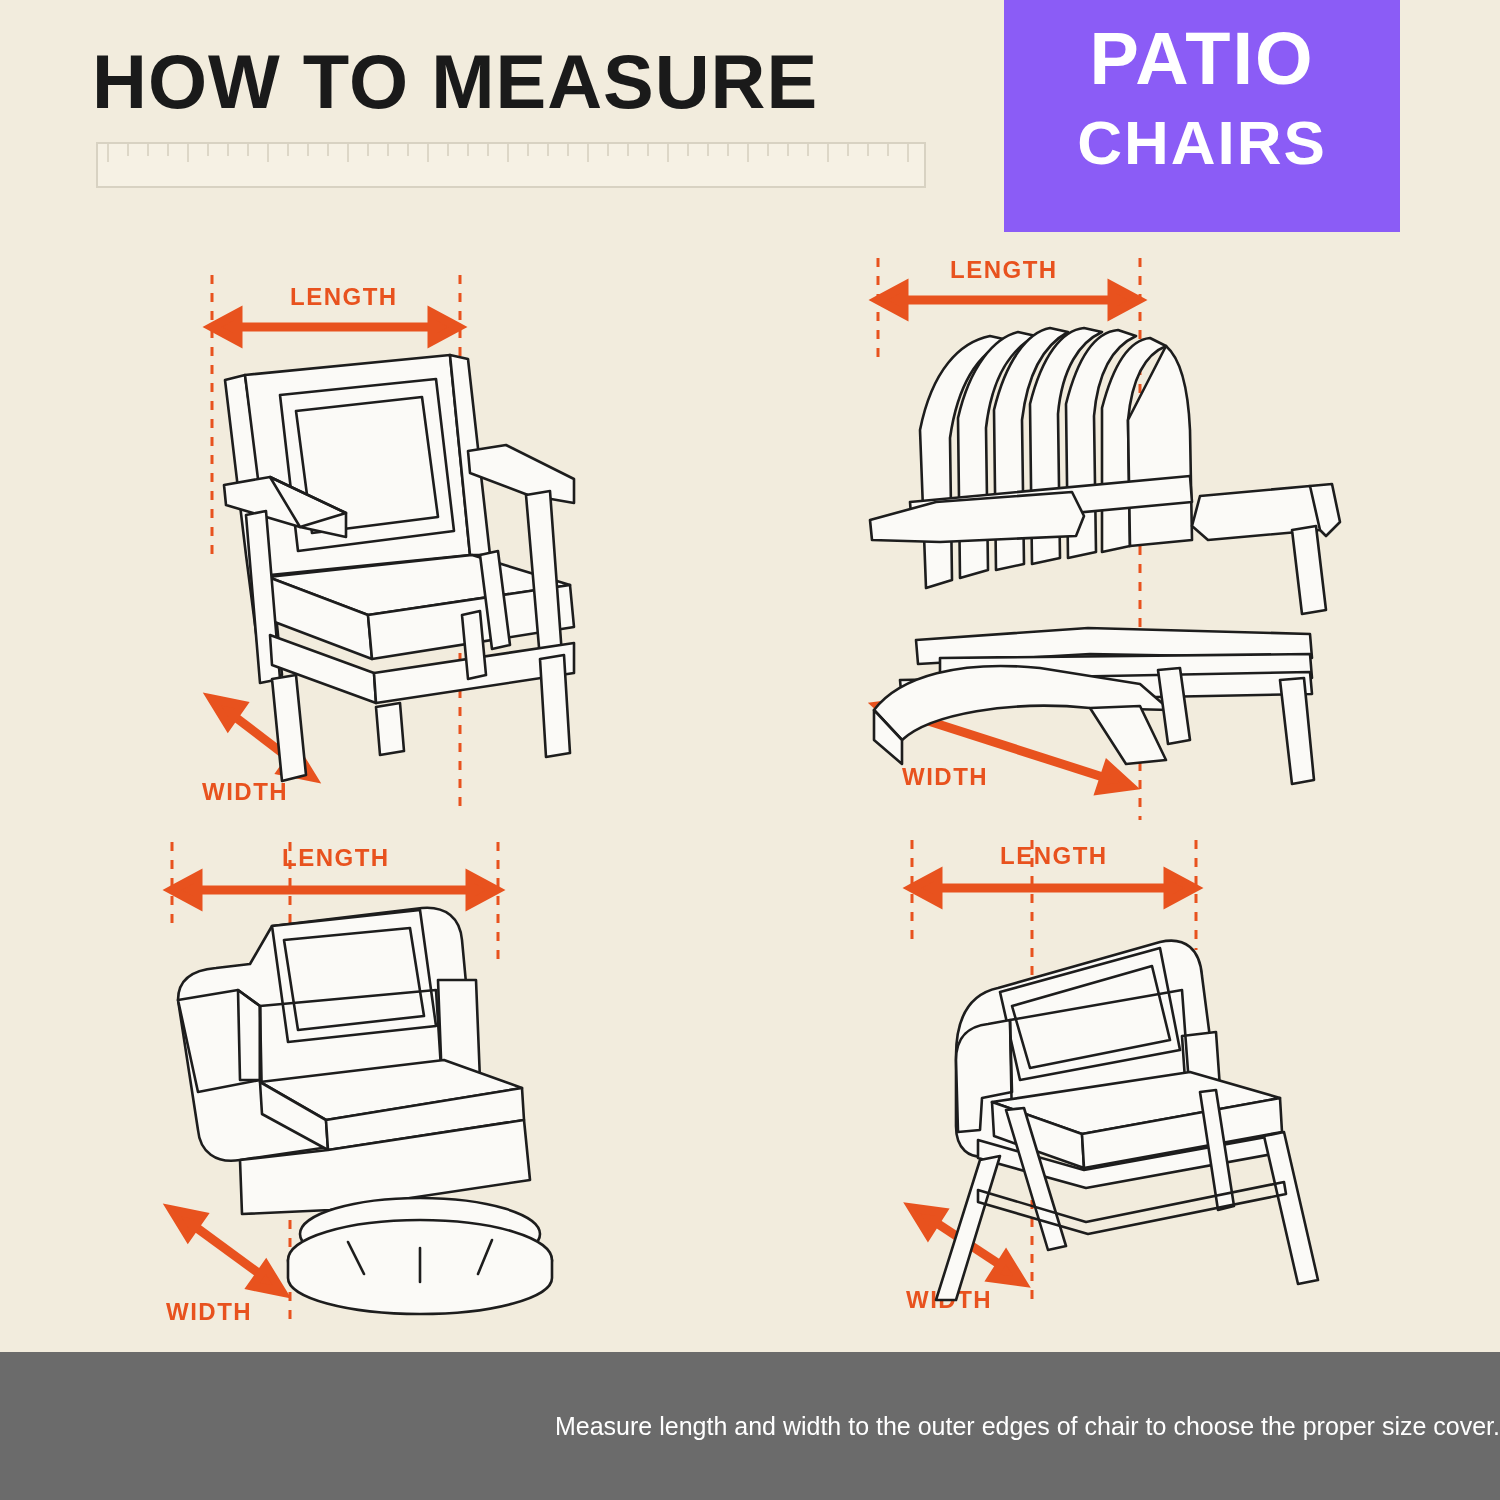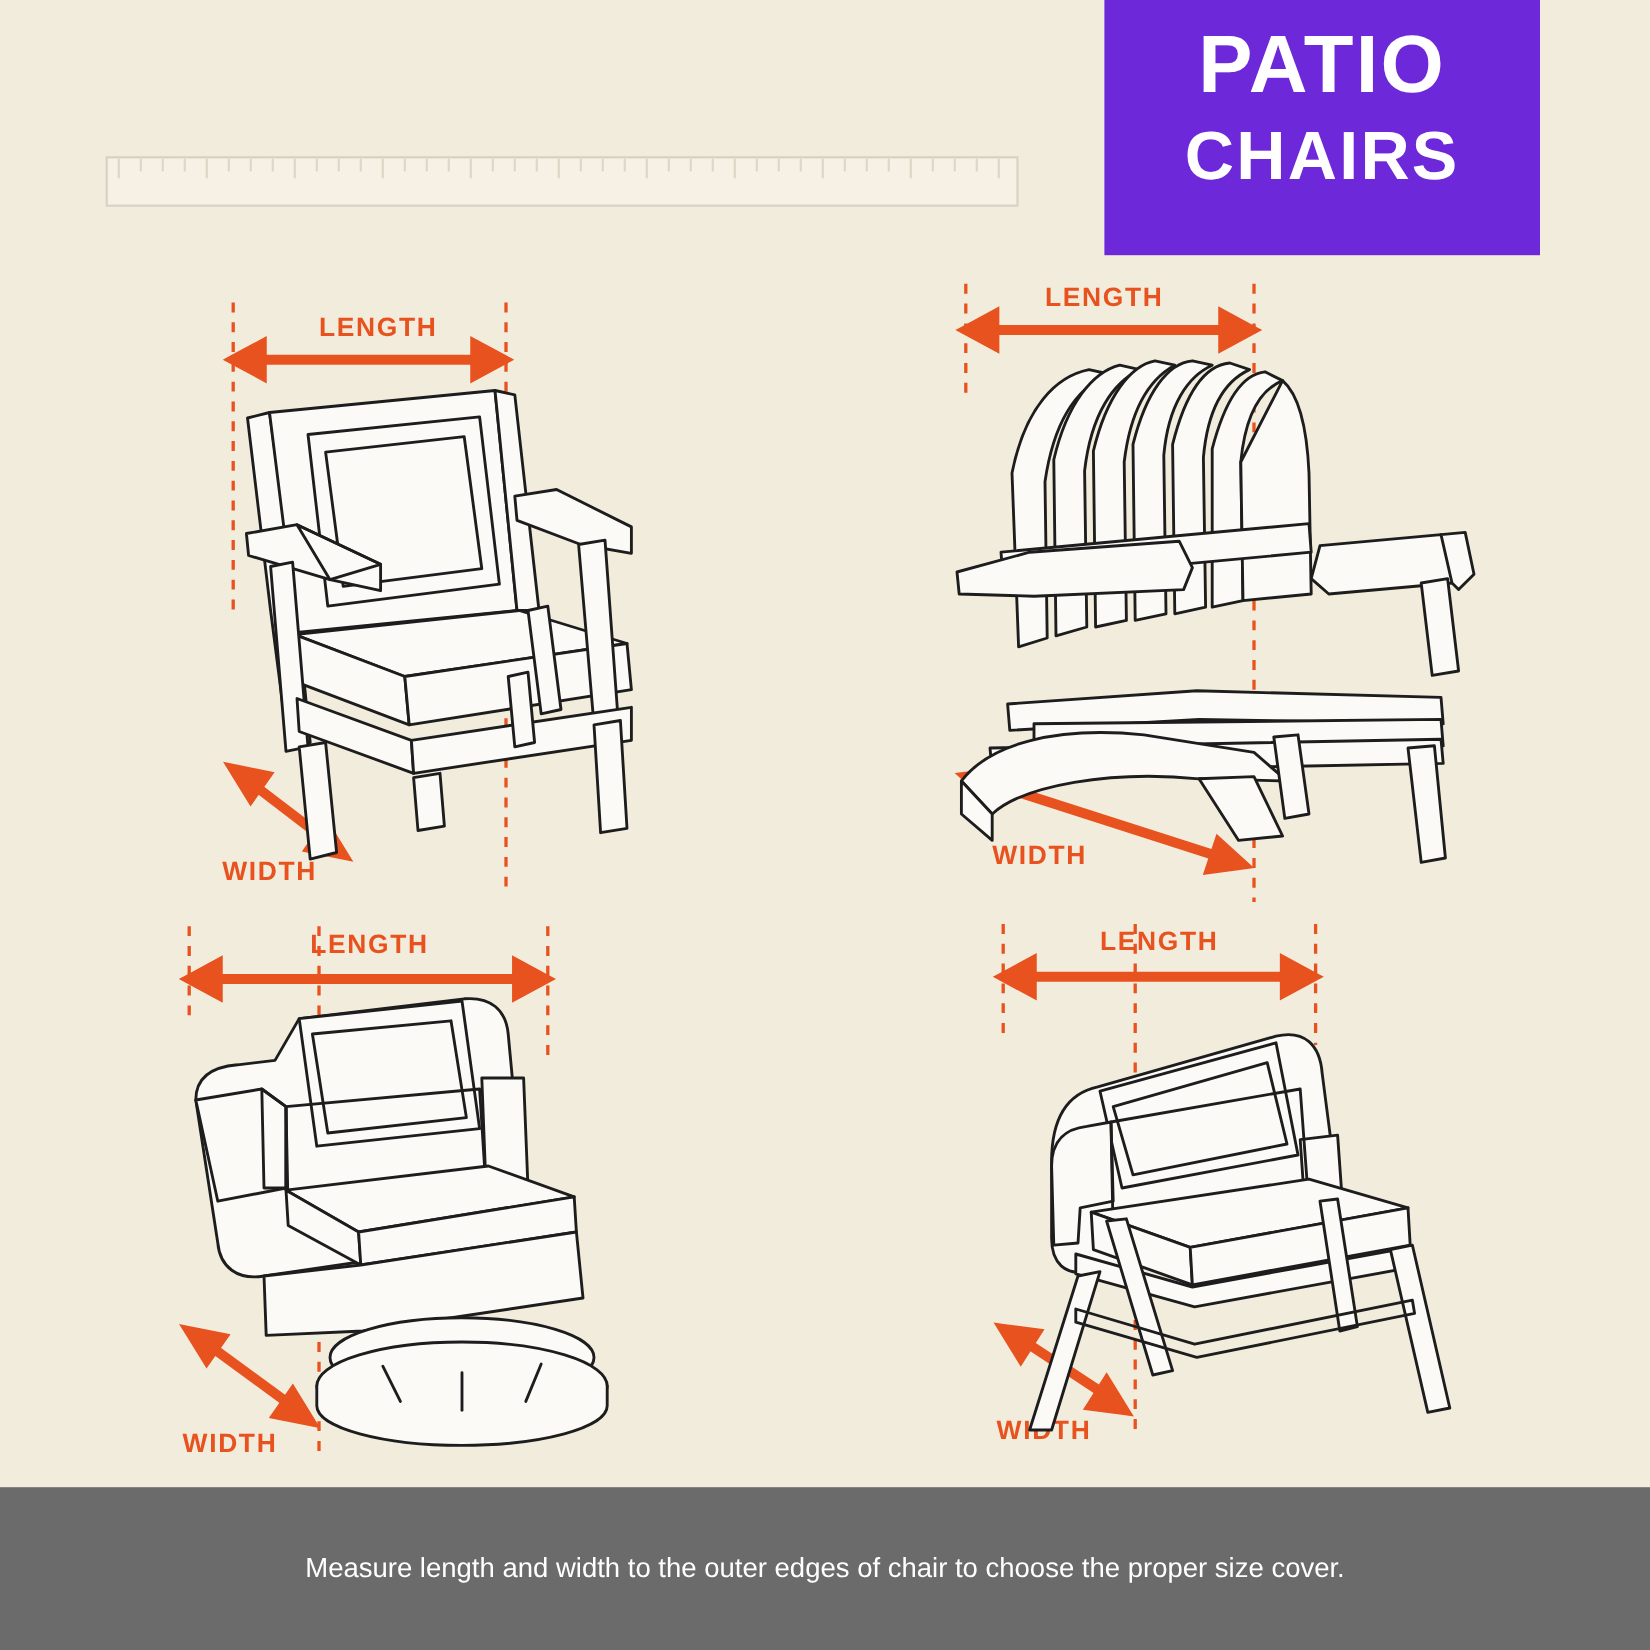--- a/index.html
+++ b/index.html
@@ -39,21 +39,21 @@
     border: 2px solid #d8d2c2;
     box-sizing: border-box;
     background: #f6f1e4;
   }
   .brand-box {
     position: absolute;
     left: 1004px;
     top: 0px;
     width: 396px;
     height: 232px;
-    background: #6d28d9;
+    background: #8b5cf6;
   }
   .brand-line1 {
     position: absolute;
     left: 0;
     top: 22px;
     width: 100%;
     text-align: center;
     color: #ffffff;
     font-size: 74px;
     font-weight: bold;
@@ -76,21 +76,21 @@
   
   .footer {
     position: absolute;
     left: 0;
     bottom: 0;
     width: 1500px;
     height: 148px;
     background: #6b6b6b;
     display: flex;
     flex-direction: column;
-    align-items: center;
+    align-items: flex-end;
     justify-content: center;
     margin-top: 36px;
   }
   .footer-line {
     color: #ffffff;
     font-size: 25px;
     line-height: 1.45;
     text-align: center;
   }
 
@@ -98,20 +98,21 @@
   .panel {
     position: absolute;
   }
   .panel svg { display: block; }
 </style>
 </head>
 <body>
 
 <div id="page">
 
+  <div class="header-title">HOW TO MEASURE</div>
 
   <div class="ruler">
     <svg width="830" height="46" viewBox="0 0 830 46">
       <g stroke="#ddd7c7" stroke-width="2">
         <line x1="10" y1="0" x2="10" y2="18"></line>
           <line x1="30" y1="0" x2="30" y2="12"></line>
         <line x1="50" y1="0" x2="50" y2="12"></line>
           <line x1="70" y1="0" x2="70" y2="12"></line>
         <line x1="90" y1="0" x2="90" y2="18"></line>
           <line x1="110" y1="0" x2="110" y2="12"></line>

